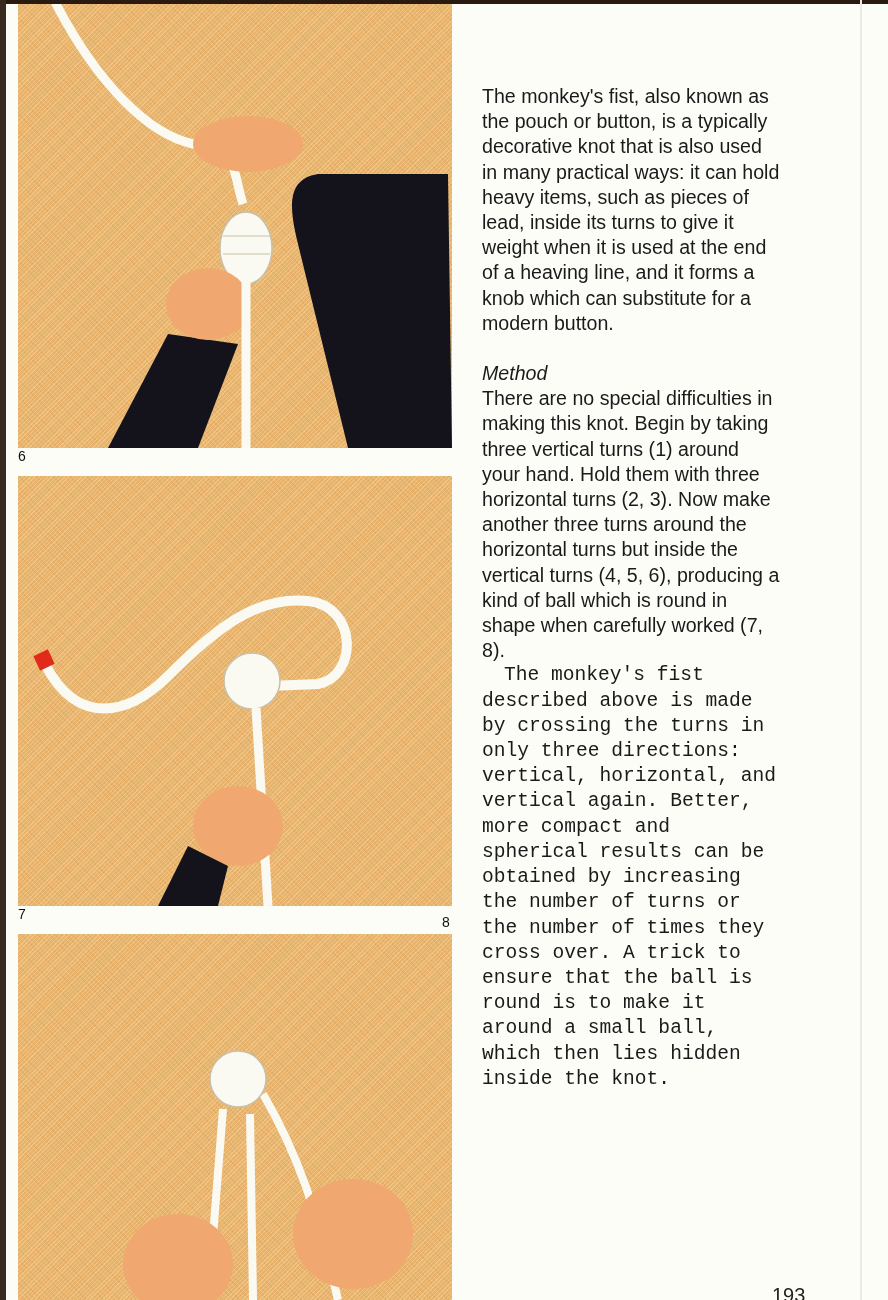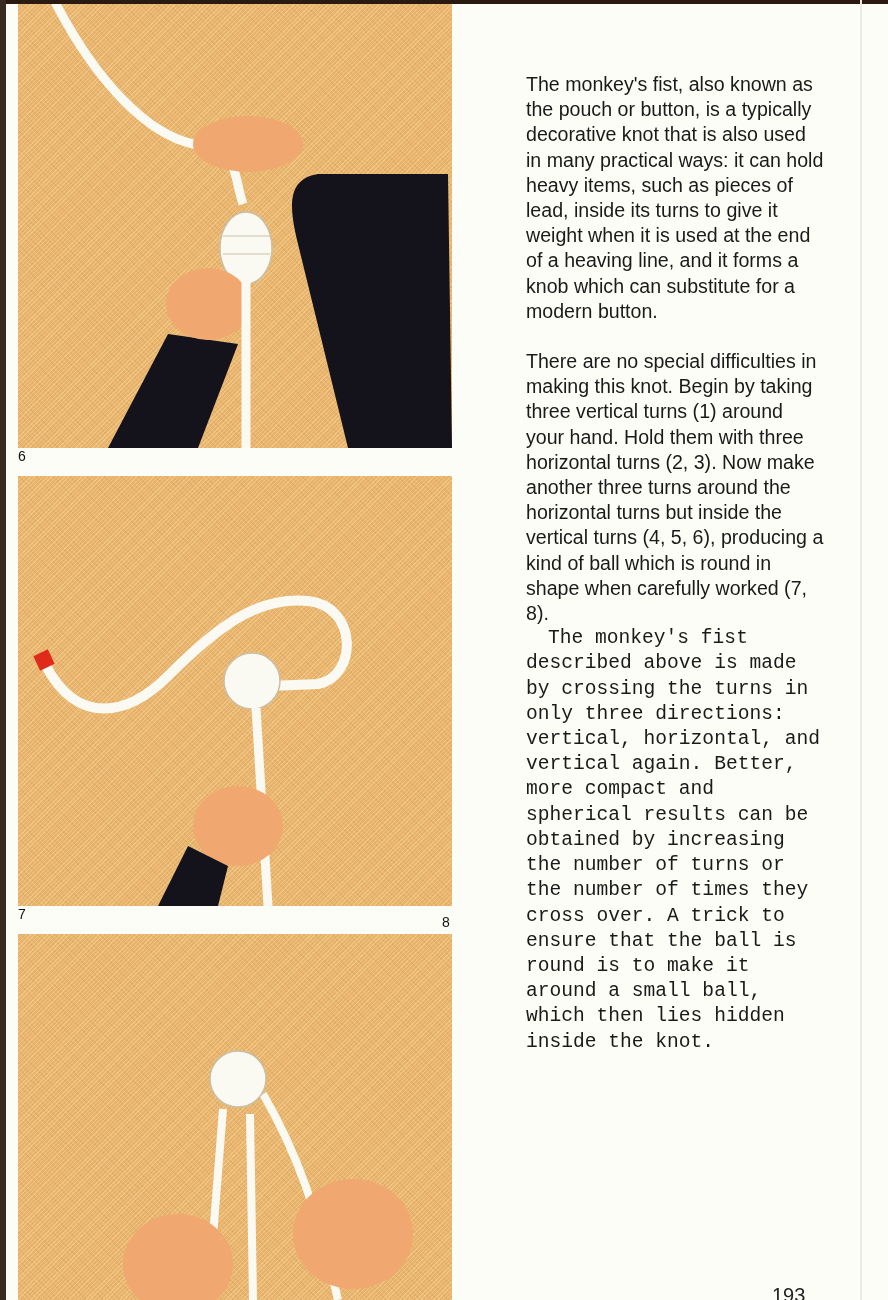--- a/index.html
+++ b/index.html
@@ -17,22 +17,22 @@
       repeating-linear-gradient(135deg, rgba(255,230,170,0.35) 0 1px, rgba(0,0,0,0) 1px 3px),
       repeating-linear-gradient(45deg, rgba(160,110,50,0.12) 0 1px, rgba(0,0,0,0) 1px 4px);
     overflow:hidden;
   }
   .photo svg { position:absolute; left:0; top:0; width:100%; height:100%; }
   .p6 { top:4px; height:444px; }
   .p7 { top:476px; height:430px; }
   .p8 { top:934px; height:366px; }
   .fig-label { position:absolute; font-size:14px; color:#111; font-weight:normal; }
   .text-col {
-    position:absolute; left:482px; top:72px; width:300px;
-    font-size:19.6px; line-height:25.2px; color:#1a1a1a;margin-left:44px;
+    position:absolute; left:482px; top:84px; width:300px;
+    font-size:19.6px; line-height:25.2px; color:#1a1a1a;
   }
   .text-col p { margin:0; }
   .intro { margin-bottom:25px !important; }
   .method-head { font-style:italic; }
   .indent { text-indent:22px;font-family:Liberation Mono, monospace; }
   .page-number { position:absolute; left:772px; top:1284px; font-size:20px; color:#222; }
   .gutter-line { position:absolute; left:860px; top:0; width:2px; height:1300px; background:#efeae0; }
 </style>
 </head>
 <body>
@@ -76,17 +76,18 @@
     <path d="M232 180 L235 366" stroke="#fbfaf2" stroke-width="8"></path>
     <path d="M245 160 C280 220 300 280 320 366" stroke="#fbfaf2" stroke-width="8" fill="none"></path>
     <circle cx="220" cy="145" r="28" fill="#fbfaf2" stroke="#c9c0a8" stroke-width="1.5"></circle>
     <ellipse cx="160" cy="330" rx="55" ry="50" fill="#f0a870"></ellipse>
     <ellipse cx="335" cy="300" rx="60" ry="55" fill="#f0a870"></ellipse>
   </svg>
 </div>
 
 <div class="text-col">
   <p class="intro">The monkey's fist, also known as the pouch or button, is a typically decorative knot that is also used in many practical ways: it can hold heavy items, such as pieces of lead, inside its turns to give it weight when it is used at the end of a heaving line, and it forms a knob which can substitute for a modern button.</p>
+  <p class="method-head">Method</p>
   <p>There are no special difficulties in making this knot. Begin by taking three vertical turns (1) around your hand. Hold them with three horizontal turns (2, 3). Now make another three turns around the horizontal turns but inside the vertical turns (4, 5, 6), producing a kind of ball which is round in shape when carefully worked (7, 8).</p>
   <p class="indent">The monkey's fist described above is made by crossing the turns in only three directions: vertical, horizontal, and vertical again. Better, more compact and spherical results can be obtained by increasing the number of turns or the number of times they cross over. A trick to ensure that the ball is round is to make it around a small ball, which then lies hidden inside the knot.</p>
 </div>
 
 <div class="page-number">193</div>
 
 </body></html>

